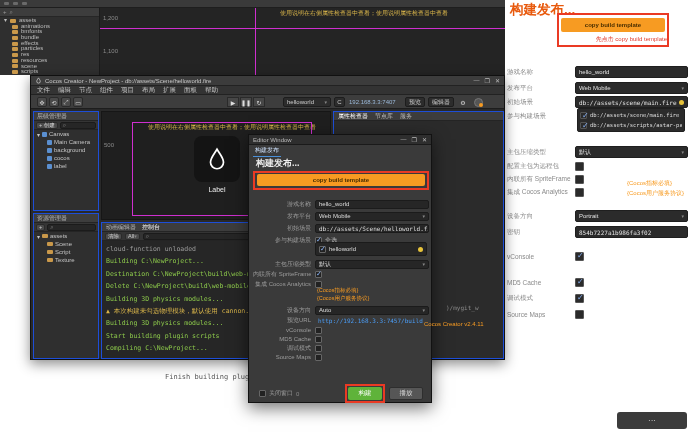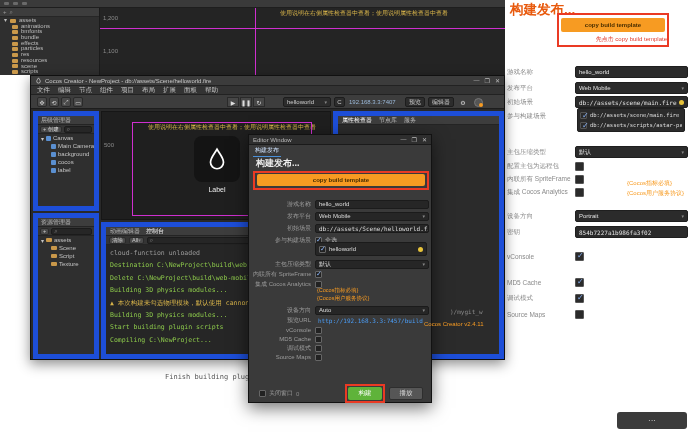--- a/index.html
+++ b/index.html
@@ -41,21 +41,21 @@
   .tool-ico{position:absolute;top:2px;width:10px;height:10px;background:#4a4a4a;border:1px solid #2a2a2a;border-radius:2px;
     color:#cfcfcf;font-size:6px;display:flex;align-items:center;justify-content:center}
   .play-ico{position:absolute;top:2px;width:12px;height:10px;background:#474747;border:1px solid #2a2a2a;
     color:#ddd;font-size:6px;display:flex;align-items:center;justify-content:center}
   .tb-pill{position:absolute;top:2px;height:10px;background:#2c2c2c;border:1px solid #1d1d1d;border-radius:2px;
     color:#ccc;font-size:6px;display:flex;align-items:center;gap:2px;padding:0 3px;white-space:nowrap}
   .tb-ip{position:absolute;top:4px;font-size:6px;color:#9ab8d8;white-space:nowrap}
   .avatar{position:absolute;top:2.5px;width:9px;height:9px;border-radius:50%;background:#555;border:1px solid #777}
   .avatar::after{content:"";position:absolute;right:-1px;bottom:-1px;width:4px;height:4px;border-radius:50%;background:#f79b22}
 
-  .panel{position:absolute;background:#2f2f2f;border:5px solid #1d4ed8}
+  .panel{position:absolute;background:#2f2f2f;border:1px solid #1d4ed8}
   .p-head{height:9px;background:#3d3d3d;border-bottom:1px solid #242424;display:flex;align-items:center;
     gap:4px;padding:0 3px;font-size:6px;color:#bfbfbf;white-space:nowrap}
   .p-tools{height:9px;background:#353535;border-bottom:1px solid #242424;display:flex;align-items:center;gap:2px;padding:0 2px}
   .mini-btn{height:7px;background:#4a4a4a;border:1px solid #2a2a2a;border-radius:2px;color:#ccc;font-size:5.5px;
     display:flex;align-items:center;padding:0 2px;white-space:nowrap}
   .mini-search{flex:1;height:7px;background:#262626;border:1px solid #1b1b1b;border-radius:2px;color:#888;
     font-size:6px;display:flex;align-items:center;padding:0 2px}
   .t-row{display:flex;align-items:center;gap:2px;height:8px;font-size:6px;color:#c4c4c4;padding-left:3px;white-space:nowrap}
   .t-row.child{padding-left:13px}
   .node-ico{width:5px;height:5px;background:#5a8fd0;border-radius:1px;flex:none}
@@ -329,20 +329,21 @@
         <span class="mini-btn">
           <span>All</span>
           <span class="car">▾</span>
         </span>
         <span class="mini-search">
             <span>⌕</span>
           </span>
       </div>
       <div class="c-lines">
         <div class="ln info">cloud-function unloaded</div>
+        <div class="ln">Building C:\NewProject...</div>
         <div class="ln">Destination C:\NewProject\build\web-mobile</div>
         <div class="ln">Delete C:\NewProject\build\web-mobile\**/*</div>
         <div class="ln">Building 3D physics modules...</div>
         <div class="ln warn">▲ 本次构建未勾选物理模块，默认使用 cannon.js 物理引擎...</div>
         <div class="ln">Building 3D physics modules...</div>
         <div class="ln">Start building plugin scripts</div>
         <div class="ln">Compiling C:\NewProject...</div>
       </div>
     </div>
 

